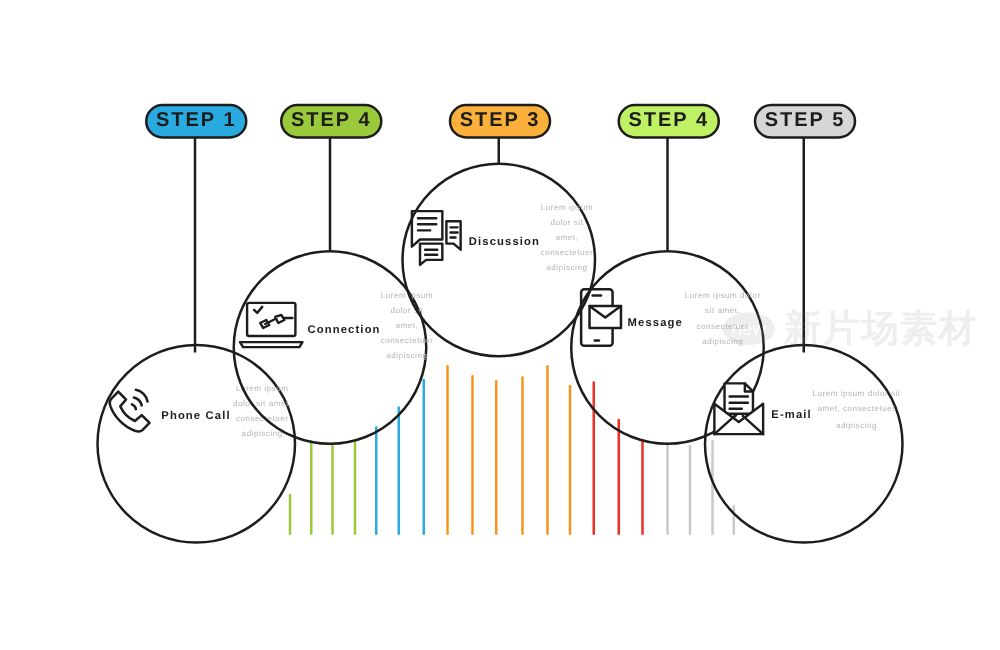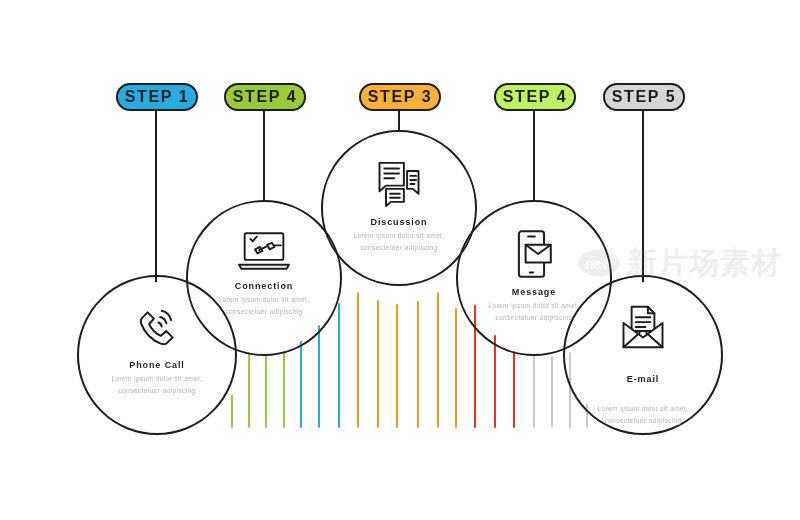--- a/index.html
+++ b/index.html
@@ -48,21 +48,21 @@
     position: absolute;
     border-radius: 50%;
     border: 2px solid #1d1d1b;
     background: transparent;
     box-sizing: border-box;
   }
   .node-inner {
     position: absolute;
     left: 0; right: 0;
     display: flex;
-    flex-direction: column;
+    flex-direction: row;
     align-items: center;
     text-align: center;
   }
   .node-icon {
     display: block;
     line-height: 0;
   }
   .node-title {
     font-size: 9px;
     font-weight: 700;
@@ -207,21 +207,21 @@
       <path d="M19 10 h8"></path>
       <path d="M21 53 h4"></path>
       <rect x="16" y="20" width="30" height="21" fill="#ffffff"></rect>
       <path d="M16 20 l15 11 l15 -11"></path>
     </svg></div>
           <div class="node-title">Message</div>
           <div class="node-desc">Lorem ipsum dolor sit amet, consectetuer adipiscing</div>
         </div>
       </div>
       <div class="node" style="left: 563px; top: 275px; width: 160px; height: 160px;">
-        <div class="node-inner" style="top: 26px; gap: 16px;">
+        <div class="node-inner" style="top: 26px;">
           <div class="node-icon"><svg width="52" height="48" viewBox="0 0 64 58" fill="none" stroke="#1d1d1b" stroke-width="2.4" stroke-linecap="round" stroke-linejoin="round">
       <path d="M18 4 h20 l8 8 v22 H18 Z" fill="#ffffff"></path>
       <path d="M38 4 v8 h8"></path>
       <path d="M23 17 h18 M23 23 h18 M23 29 h12"></path>
       <path d="M8 24 L32 42 L56 24 V54 H8 Z" fill="#ffffff"></path>
       <path d="M8 54 L28 36 M56 54 L36 36"></path>
     </svg></div>
           <div class="node-title">E-mail</div>
           <div class="node-desc">Lorem ipsum dolor sit amet, consectetuer adipiscing</div>
         </div>

